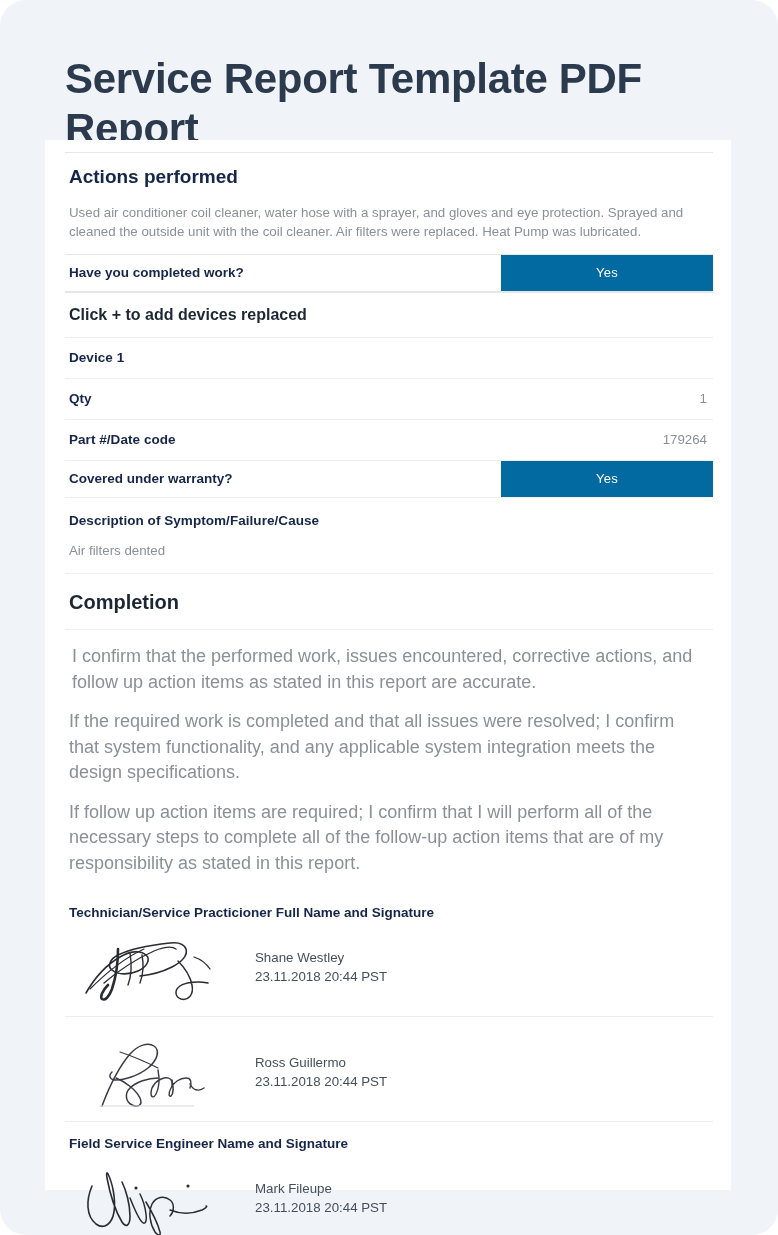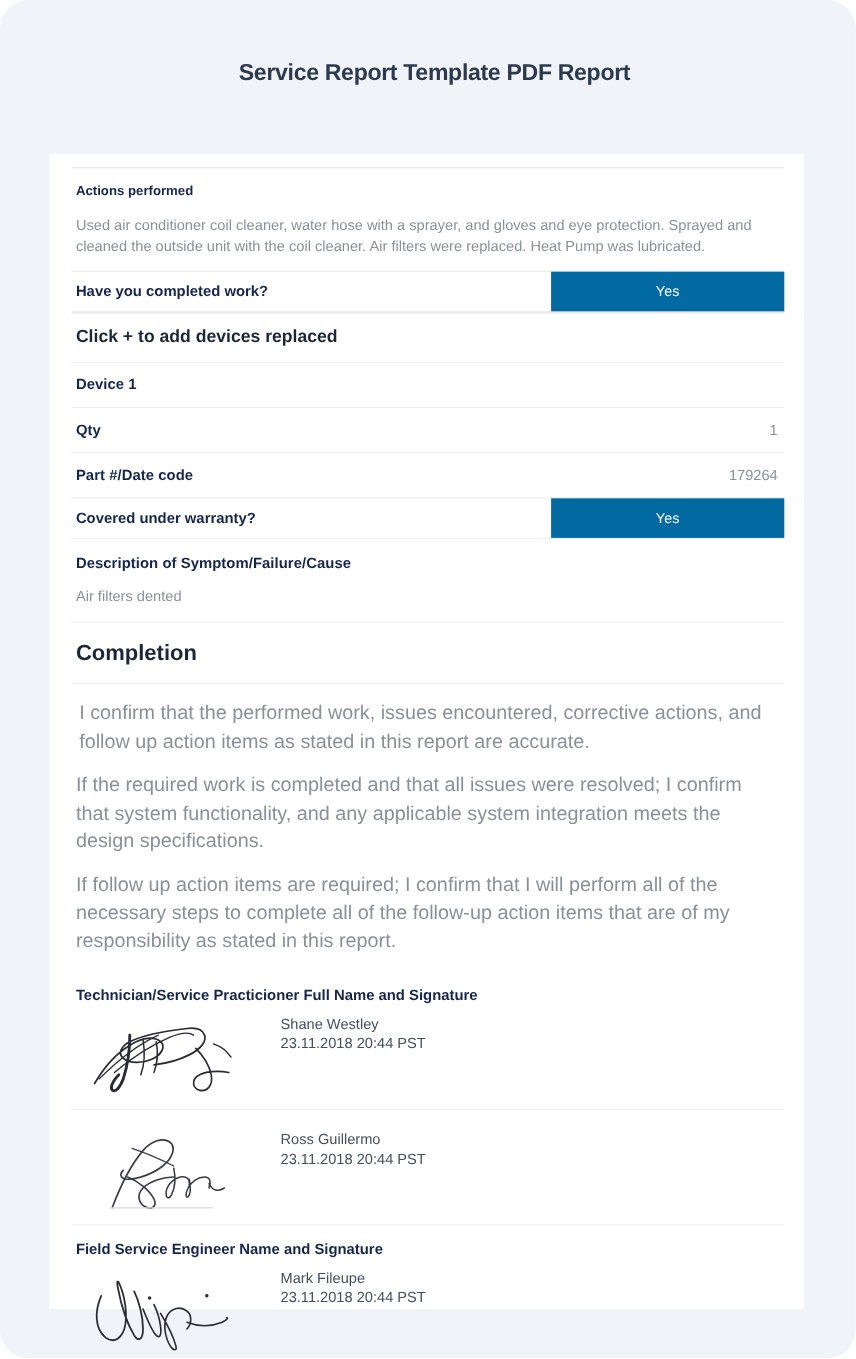--- a/index.html
+++ b/index.html
@@ -22,26 +22,25 @@
     background: #f0f3f8;
     border-radius: 26px;
     overflow: hidden;
   }
 
   .page-title {
     position: absolute;
     left: 65px;
     top: 54px;
     width: 660px;
-    font-size: 21px;
+    font-size: 42px;
     font-weight: bold;
     color: #2b3a4d;
     letter-spacing: -0.3px;
     line-height: 1.2;
-    text-align: center;
   }
 
   .doc-card {
     position: absolute;
     left: 45px;
     top: 140px;
     width: 686px;
     height: 1050px;
     background: #ffffff;
   }
@@ -73,21 +72,21 @@
     color: #8b9097;
     line-height: 1.42;
   }
 
   .value-text {
     font-size: 13.3px;
     color: #8b9097;
   }
 
   .section-heading {
-    font-size: 12px;
+    font-size: 19px;
     font-weight: bold;
     color: #15264a;
     padding: 13px 4px 12px 4px;
   }
 
   .paragraph-block {
     padding: 4px 4px 12px 4px;
   }
 
   
@@ -172,21 +171,21 @@
   
   .sig-block { padding-top: 14px; }
   .sig-heading {
     font-size: 13.5px;
     font-weight: bold;
     color: #15264a;
     padding: 0 4px 6px 4px;
   }
   .sig-row {
     display: flex;
-    align-items: flex-start;
+    align-items: center;
     padding: 4px 4px 10px 4px;
   }
   .sig-img {
     width: 170px;
     height: 76px;
     flex: 0 0 170px;
     display: flex;
     align-items: center;
     justify-content: center;
   }

